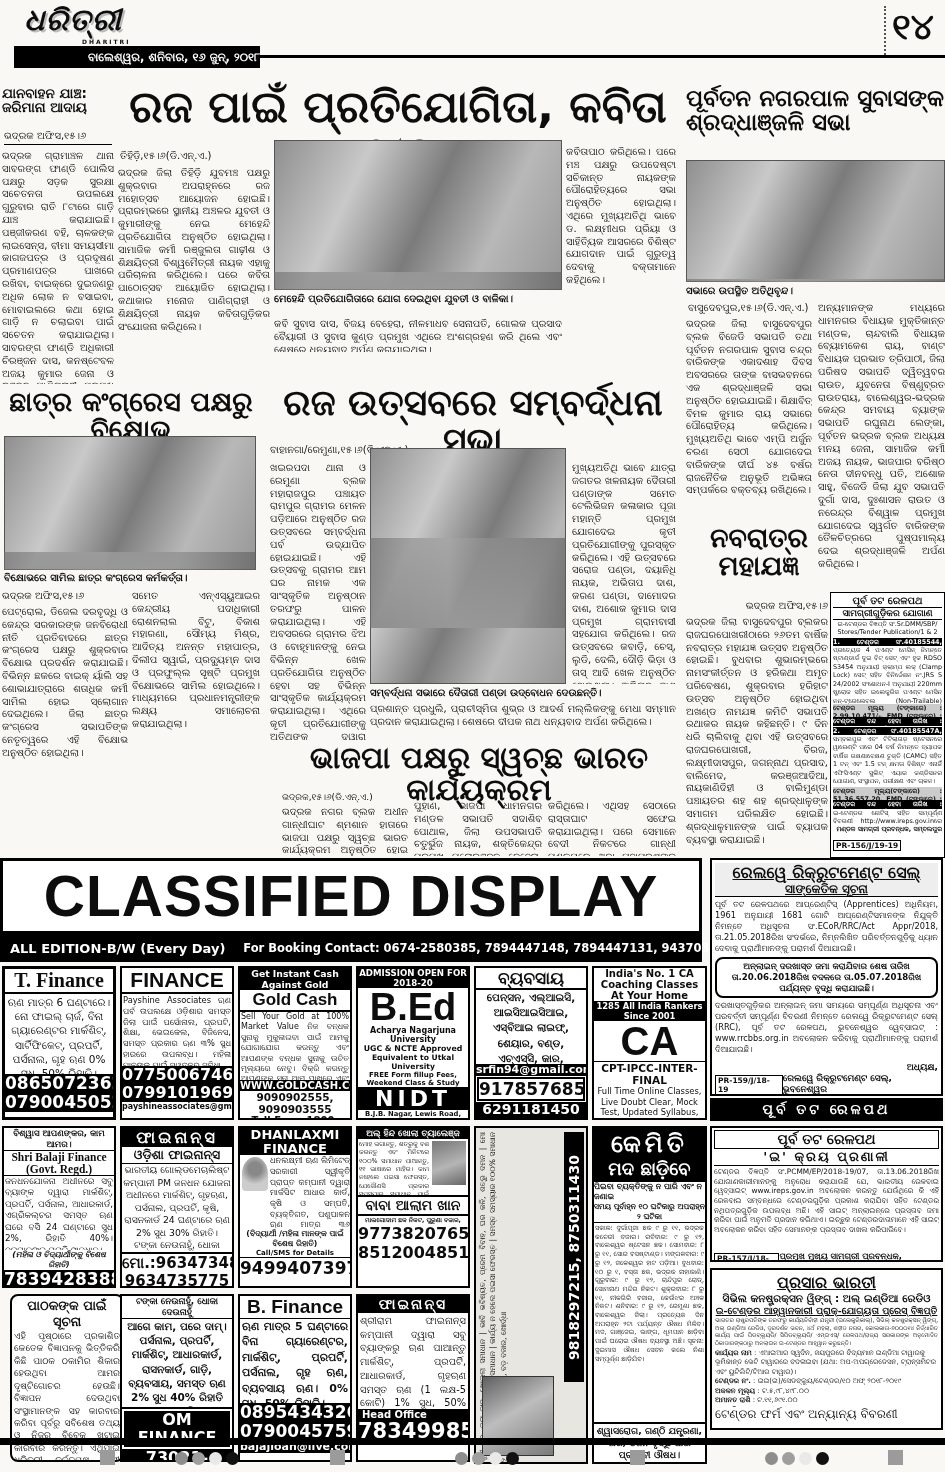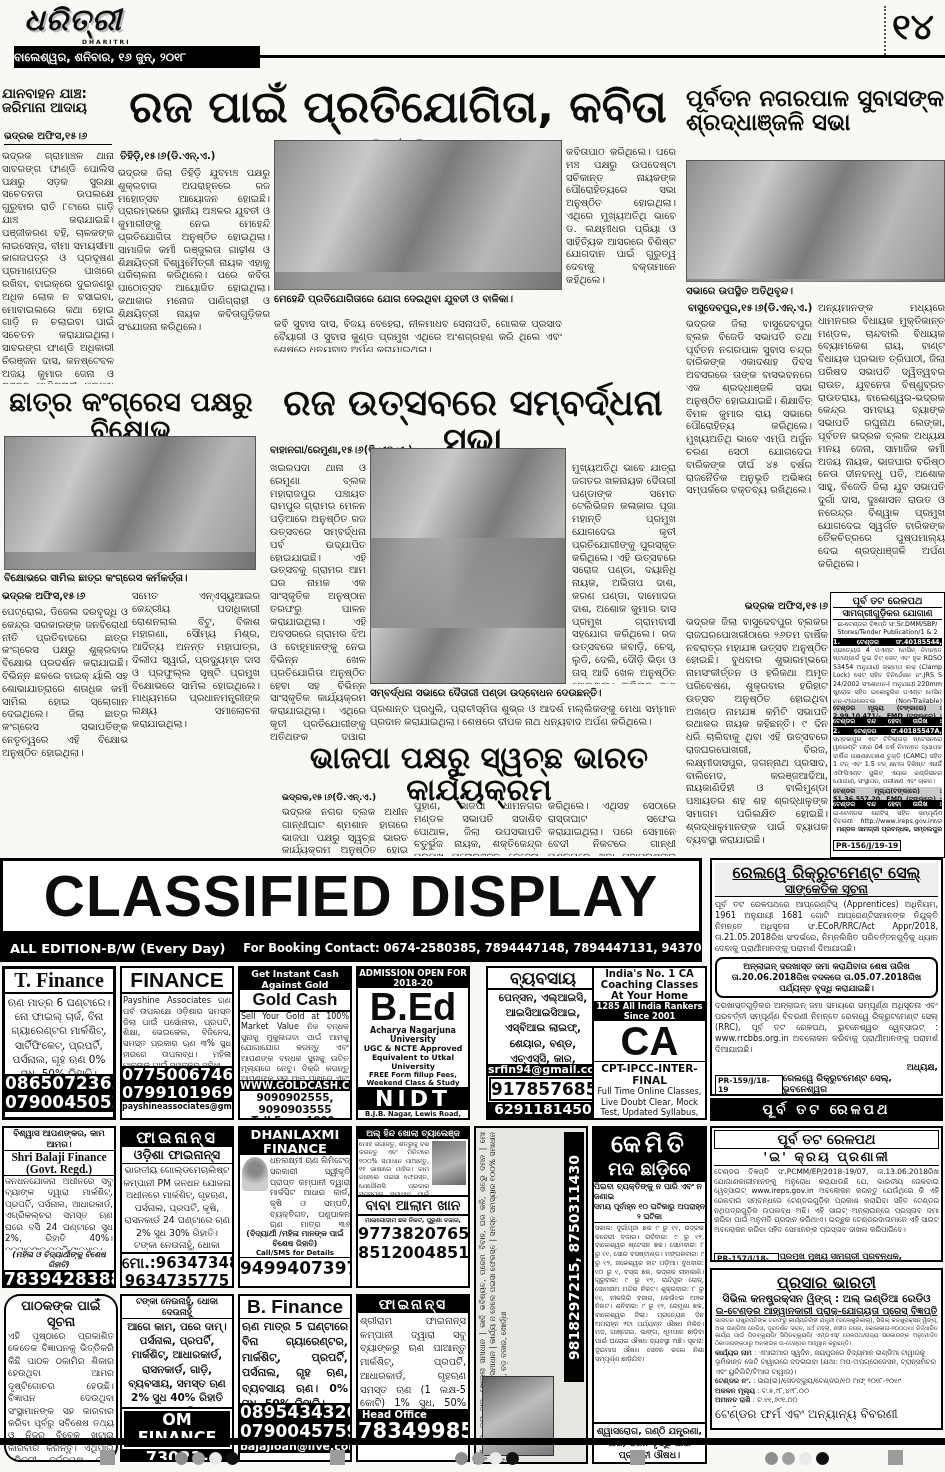--- a/index.html
+++ b/index.html
@@ -1,21 +1,21 @@
 <!DOCTYPE html>
 <html><head>
 <meta charset="utf-8">
 <style>
   *{margin:0;padding:0;box-sizing:border-box}
   html,body{background:#888}
   .page{position:relative;width:945px;height:1472px;margin:0 auto;background:#faf8f4;color:#0d0d0d;
         font-family:"DejaVu Sans",sans-serif;overflow:hidden}
   .abs{position:absolute}
   .hl{font-family:"DejaVu Sans",sans-serif;font-weight:900;line-height:1.05;text-align:center}
-  .dl{font-size:10px;font-weight:bold}
+  .dl{font-size:10px;font-weight:normal}
   .bt{font-size:10px;line-height:1.28;text-align:justify;overflow:hidden}
   .cap{font-size:10px;font-weight:bold;line-height:1.2;overflow:hidden}
   .photo{background:linear-gradient(115deg,#8e8e8e 0%,#c9c9c9 28%,#7b7b7b 52%,#b8b8b8 74%,#969696 100%);
          box-shadow:inset 0 0 0 1px #555;overflow:hidden}
   .photo .ph2{width:100%;height:38%;background:linear-gradient(90deg,#6f6f6f,#a7a7a7 40%,#828282 75%,#5f5f5f);opacity:.65;margin-top:46%}
   .inv{background:#000;color:#fff}
   .adbox{border:2px solid #000;background:#fff;overflow:hidden}
   .adphone{background:#000;color:#fff;font-weight:900;text-align:center;line-height:1.12}
   .rule{background:#000}
   .tbox{border:2px solid #000;background:#fff;overflow:hidden}
@@ -30,21 +30,21 @@
 
 <div class="page">
 
   <div class="abs" style="left:24px;top:2px;width:180px;height:46px">
     <div style="font-size:30px;font-weight:900;font-style:italic;letter-spacing:1px;text-shadow:2px 2px 0 #bbb">ଧରିତ୍ରୀ</div>
     <div style="font-size:6px;font-weight:bold;letter-spacing:2px;margin-left:58px">DHARITRI</div>
   </div>
   <div class="abs" style="left:884px;top:6px;width:56px;height:52px;border-left:2px dotted #555;text-align:center">
     <div style="font-size:36px;font-weight:900">୧୪</div>
   </div>
-  <div class="abs inv" style="left:14px;top:46px;width:246px;height:22px;display:flex;align-items:center;justify-content:flex-start">
+  <div class="abs inv" style="left:14px;top:46px;width:246px;height:22px;display:flex;align-items:center;justify-content:flex-end">
     <span style="font-size:11.5px;font-weight:bold">ବାଲେଶ୍ୱର, ଶନିବାର, ୧୬ ଜୁନ୍, ୨୦୧୮</span>
   </div>
   <div class="abs rule" style="left:260px;top:55px;width:685px;height:3px"></div>
 
   <div class="abs hl" style="left:2px;top:86px;width:112px;height:42px;font-size:13.5px;text-align:left">ଯାନବାହନ ଯାଞ୍ଚ: ଜରିମାନା ଆଦାୟ</div>
   <div class="abs dl" style="left:4px;top:130px;width:108px;height:15px;border-bottom:1px solid #000">ଭଦ୍ରକ ଅଫିସ,୧୫।୬</div>
   <div class="abs bt" style="left:2px;top:150px;width:112px;height:234px">ଭଦ୍ରକ ଗ୍ରାମାଞ୍ଚଳ ଥାନା ସାବରଙ୍ଗ ଫାଣ୍ଡି ପୋଲିସ ପକ୍ଷରୁ ସଡ଼କ ସୁରକ୍ଷା ସଚେତନତା ଉପଲକ୍ଷେ ଗୁରୁବାର ରାତି ୮ଟାରେ ଗାଡ଼ି ଯାଞ୍ଚ କରାଯାଇଛି। ପଞ୍ଜୀକରଣ ବହି, ଚାଳକଙ୍କ ଲାଇସେନ୍ସ, ବୀମା ସମୟସୀମା କାଗଜପତ୍ର ଓ ପ୍ରଦୂଷଣ ପ୍ରମାଣପତ୍ର ପାଖରେ ରଖିବା, ବାଇକ୍‌ରେ ଦୁଇଜଣରୁ ଅଧିକ ଲୋକ ନ ବସାଇବା, ମୋବାଇଲରେ କଥା ହୋଇ ଗାଡ଼ି ନ ଚଲାଇବା ପାଇଁ ସଚେତନ କରାଯାଇଥିଲା। ସାବରଙ୍ଗ ଫାଣ୍ଡି ଅଧିକାରୀ ଚିରଞ୍ଜନ ଦାସ, କନଷ୍ଟେବଳ ଅଜୟ କୁମାର ଜେନା ଓ ରଞ୍ଜନ ପାଣିଗ୍ରାହୀ ପ୍ରମୁଖ ଜନବହୁଳ ଛକମାନଙ୍କରେ ଗାଡ଼ି ଚେକ୍ କରିଥିଲେ। ହେଲ୍‌ମେଟ ପିନ୍ଧି ନ ଥିବା ୧୨ଜଣ ବାଇକ ଚାଳକଙ୍କଠାରୁ ୧୨ ଶହ ଟଙ୍କା ଜରିମାନା ଆଦାୟ କରାଯାଇଥିଲା।</div>
 
   <div class="abs hl" style="left:118px;top:84px;width:560px;height:58px;font-size:44px">ରଜ ପାଇଁ ପ୍ରତିଯୋଗିତା, କବିତା ପାଠ</div>
   <div class="abs dl" style="left:120px;top:150px;width:150px;height:14px">ତିହିଡ଼ି,୧୫।୬(ଡି.ଏନ୍.ଏ.)</div>
@@ -58,20 +58,24 @@
 
   <div class="abs hl" style="left:686px;top:86px;width:259px;height:72px;font-size:23px;text-align:left">ପୂର୍ବତନ ନଗରପାଳ ସୁବାସଙ୍କ ଶ୍ରଦ୍ଧାଞ୍ଜଳି ସଭା</div>
   <div class="abs photo" style="left:686px;top:160px;width:259px;height:122px">
       <div class="ph2"></div>
     </div>
   <div class="abs cap" style="left:686px;top:285px;width:259px;height:13px">ସଭାରେ ଉପସ୍ଥିତ ଅତିଥିବୃନ୍ଦ।</div>
   <div class="abs dl" style="left:688px;top:302px;width:140px;height:13px">ବାସୁଦେବପୁର,୧୫।୬(ଡି.ଏନ୍.ଏ.)</div>
   <div class="abs bt" style="left:686px;top:318px;width:126px;height:202px">ଭଦ୍ରକ ଜିଲା ବାସୁଦେବପୁର ବ୍ଲକ ବିଜେଡି ସଭାପତି ତଥା ପୂର୍ବତନ ନଗରପାଳ ସୁବାସ ଚନ୍ଦ୍ର ବାରିକଙ୍କ ଏକାଦଶାହ ଦିବସ ଅବସରରେ ତାଙ୍କ ବାସଭବନରେ ଏକ ଶ୍ରଦ୍ଧାଞ୍ଜଳି ସଭା ଅନୁଷ୍ଠିତ ହୋଇଯାଇଛି। ଶିକ୍ଷାବିତ୍ ବିମଳ କୁମାର ରାୟ ସଭାରେ ପୌରୋହିତ୍ୟ କରିଥିଲେ। ମୁଖ୍ୟଅତିଥି ଭାବେ ଏମ୍‌ପି ଅର୍ଜୁନ ଚରଣ ସେଠୀ ଯୋଗଦେଇ ବାରିକଙ୍କ ଦୀର୍ଘ ୪୫ ବର୍ଷର ରାଜନୈତିକ ଅନୁଭୂତି ଅଭିଜ୍ଞତା ସମ୍ପର୍କରେ ବକ୍ତବ୍ୟ ରଖିଥିଲେ।</div>
   <div class="abs bt" style="left:818px;top:302px;width:127px;height:288px">ଅନ୍ୟମାନଙ୍କ ମଧ୍ୟରେ ଧାମନଗର ବିଧାୟକ ମୁକ୍ତିକାନ୍ତ ମଣ୍ଡଳ, ଚାନ୍ଦବାଲି ବିଧାୟକ ବ୍ୟୋମକେଶ ରାୟ, ବାଣ୍ଟ ବିଧାୟକ ପ୍ରଭାତ ତ୍ରିପାଠୀ, ଜିଲା ପରିଷଦ ସଭାପତି ଦ୍ୱିତ୍ୱବର ରାଉତ, ଯୁବନେତା ବିଷ୍ଣୁବ୍ରତ ରାଉତରାୟ, ବାଲେଶ୍ୱର-ଭଦ୍ରକ କେନ୍ଦ୍ର ସମବାୟ ବ୍ୟାଙ୍କ ସଭାପତି ରଘୁନାଥ ଲେଙ୍କା, ପୂର୍ବତନ ଭଦ୍ରକ ବ୍ଲକ ଅଧ୍ୟକ୍ଷ ମନୟ ଜେନା, ସାମାଜିକ କର୍ମୀ ଅଜୟ ନାୟକ, ଭାଜପାର ବରିଷ୍ଠ ନେତା ଦୀନବନ୍ଧୁ ପତି, ଅଶୋକ ସାହୁ, ବିଜେଡି ଜିଲା ଯୁବ ସଭାପତି ଦୁର୍ଗା ଦାସ, ଦୁଃଶାସନ ରାଉତ ଓ ନରେନ୍ଦ୍ର ବିଶ୍ୱାଳ ପ୍ରମୁଖ ଯୋଗଦେଇ ସ୍ୱର୍ଗତ ବାରିକଙ୍କ ତୈଳଚିତ୍ରରେ ପୁଷ୍ପମାଲ୍ୟ ଦେଇ ଶ୍ରଦ୍ଧାଞ୍ଜଳି ଅର୍ପଣ କରିଥିଲେ।</div>
 
+  <div class="abs hl" style="left:690px;top:524px;width:138px;height:74px;font-size:27px">
+    <div>ନବରାତ୍ର</div>
+    <div>ମହାଯଜ୍ଞ</div>
+  </div>
   <div class="abs dl" style="left:690px;top:600px;width:138px;height:13px;text-align:right">ଭଦ୍ରକ ଅଫିସ,୧୫।୬</div>
   <div class="abs bt" style="left:686px;top:616px;width:142px;height:240px">ଭଦ୍ରକ ଜିଲା ବାସୁଦେବପୁର ବ୍ଲକର ରାଜଘରପୋଖରୀଠାରେ ୨୬ତମ ବାର୍ଷିକ ନବରାତ୍ର ମହାଯଜ୍ଞ ଉତ୍ସବ ଅନୁଷ୍ଠିତ ହୋଇଛି। ବୁଧବାର ଶୁଭାରମ୍ଭରେ ନାମସଂକୀର୍ତ୍ତନ ଓ ହରିକଥା ଅମୃତ ପରିବେଷଣ, ଶୁକ୍ରବାର ହରିହାଟ ଉତ୍ସବ ଅନୁଷ୍ଠିତ ହୋଇଥିବା ଅଖଣ୍ଡ ନାମଯଜ୍ଞ କମିଟି ସଭାପତି ରଥାକର ନାୟକ କହିଛନ୍ତି। ୯ ଦିନ ଧରି ଚାଲିବାକୁ ଥିବା ଏହି ଉତ୍ସବରେ ରାଜଘରପୋଖରୀ, ବିରଜ, ଲକ୍ଷ୍ମୀଦାସପୁର, ଜଗନ୍ନାଥ ପ୍ରସାଦ, ବାଲିମେଦ, କରଞ୍ଜଆଦିଆ, ନାୟକାଣିଦିହୀ ଓ ବାଲିମୁଣ୍ଡା ପଞ୍ଚାୟତର ଶହ ଶହ ଶ୍ରଦ୍ଧାଳୁଙ୍କ ସମାଗମ ପରିଲକ୍ଷିତ ହୋଇଛି। ଶ୍ରଦ୍ଧାଳୁମାନଙ୍କ ପାଇଁ ବ୍ୟାପକ ବ୍ୟବସ୍ଥା କରାଯାଇଛି।</div>
 
   <div class="abs tbox" style="left:830px;top:592px;width:115px;height:266px;border-width:1px;padding:2px">
     <div style="font-size:10px;font-weight:900;text-align:center;border-bottom:1px solid #000">ପୂର୍ବ ତଟ ରେଳପଥ</div>
     <div style="font-size:9px;font-weight:900;text-align:center;border-bottom:1px solid #000">ସାମଗ୍ରୀଗୁଡ଼ିକର ଯୋଗାଣ</div>
     <div class="tiny" style="text-align:center;height:18px">ଇ-ଟେଣ୍ଡର ବିଜ୍ଞପ୍ତି ସଂ.Sr.DMM/SBP/ Stores/Tender Publication/1 &amp; 2 ତା.11.06.2018ରିଖ</div>
     <div class="tiny inv" style="font-weight:bold;height:8px">1. ଟେଣ୍ଡର ସଂ.40185544, ସାମଗ୍ରୀଗୁଡ଼ିକର ବିବରଣୀ :</div>
     <div class="tiny" style="height:58px">ପ୍ରତ୍ୟେକ 4 ପଏଣ୍ଟ ମେସିନ୍ ନିମନ୍ତେ ଷ୍ଟାଣ୍ଡାର୍ଡ ଦୁଇ ବିଟ୍ ସେଟ୍ ଏବଂ ହୁକ RDSO S3454 ଅନୁଯାୟୀ କ୍ଲାମ୍ପ ଲକ୍ (Clamp Lock) ସେଟ୍ ସହିତ ବିନିର୍ଦ୍ଦେଶନ ନଂ.JRS S 24/2002 ସଂଶୋଧନ-I ଅନୁଯାୟୀ 220mm ଷ୍ଟ୍ରୋକ ସହିତ ଇଲେକ୍ଟ୍ରିକ ପଏଣ୍ଟ ମେସିନ୍ ନନ୍-ଟ୍ରେଲେବଲ (Non-Trailable) ଟାଇପ୍, RDSO ଡ୍ରଇଂ ଅନୁଯାୟୀ।</div>
     <div class="tiny" style="background:#ccc;font-weight:bold;height:13px">ଟେଣ୍ଡର ମୂଲ୍ୟ (ଟଙ୍କାରେ) : 2,99,10,471/-, EMD (ଟଙ୍କାରେ) : ଶୂନ।</div>
@@ -192,21 +196,21 @@
     <div style="font-size:38px;font-weight:900;line-height:1;font-family:'Liberation Sans',sans-serif">B.Ed</div>
     <div style="font-size:8px;font-weight:900">Acharya Nagarjuna University</div>
     <div style="font-size:7.8px;font-weight:900">UGC &amp; NCTE Approved</div>
     <div style="font-size:7.6px;font-weight:900">Equivalent to Utkal University</div>
     <div style="font-size:7px;font-weight:bold;height:16px;overflow:hidden">FREE Form fillup Fees, Weekend Class &amp; Study Material</div>
     <div class="inv" style="font-size:22px;font-weight:900;letter-spacing:4px;line-height:1.05">NIDT</div>
     <div style="font-size:6.8px;font-weight:bold">B.J.B. Nagar, Lewis Road, Bhubaneswar</div>
 
   </div>
 
-  <div class="abs adbox" style="left:486px;top:966px;width:114px;height:154px;text-align:center">
+  <div class="abs adbox" style="left:474px;top:966px;width:114px;height:154px;text-align:center">
     <div style="font-size:17px;font-weight:900;border-bottom:2px solid #000">ବ୍ୟବସାୟ</div>
     <div style="font-size:10.5px;font-weight:bold;line-height:1.45;height:74px;overflow:hidden">ପେନ୍‌ସନ, ଏଲ୍‌ଆଇସି, ଆଇସିଆଇସିଆଇ, ଏସ୍‌ବିଆଇ ଲାଇଫ୍, ଶେୟାର, ବଣ୍ଡ, ଏଚ୍‌ଏସ୍‌ସି, କାର, କାଗଜପତ୍ର ଫାଇନାନ୍ସିଂ (ଭାୟା)</div>
     <div class="adphone" style="font-size:11px">srfin94@gmail.com</div>
     <div style="font-size:17px;font-weight:900;border:2px solid #000;margin:1px">9178576857</div>
     <div class="adphone" style="font-size:14px">6291181450</div>
   </div>
 
   <div class="abs adbox" style="left:592px;top:966px;width:115px;height:154px;text-align:center">
     <div style="font-size:10px;font-weight:900;line-height:1.1">India's No. 1  CA Coaching Classes At Your Home</div>
     <div class="inv" style="font-size:8.4px;font-weight:bold">1285 All India Rankers Since 2001</div>
@@ -266,21 +270,21 @@
     <div class="inv" style="text-align:center;padding:2px 0">
       <div style="font-size:24px;font-weight:900;letter-spacing:4px">କେମିତି</div>
       <div style="font-size:18px;font-weight:900">ମଦ ଛାଡ଼ିବେ</div>
     </div>
     <div style="font-size:8px;font-weight:900;">ପିଇବା ବ୍ୟକ୍ତିଙ୍କୁ ନ ପାରି ଏବଂ ନ ଜଣାଇ</div>
     <div style="font-size:7.6px;font-weight:900;text-align:center;border-bottom:1px solid #000">ସମୟ ପୂର୍ବାହ୍ନ ୧୦ ଘଟିକାରୁ ଅପରାହ୍ନ ୨ ଘଟିକା</div>
     <div style="font-size:6.6px;line-height:1.32;text-align:justify;flex:1;overflow:hidden;padding:1px">ସକାଳ: ଦୁର୍ଗାପୂଜା ଛକ ୯ ରୁ ୧୧, ଭଦ୍ରକ କଚେରୀ ବଜାର। ରବିବାର: ୯ ରୁ ୧୨, ବାଲେଶ୍ୱର ଷ୍ଟେସନ ଛକ। ସୋମବାର: ୮ ରୁ ୧୧, ସୋର ବସଷ୍ଟାଣ୍ଡ। ମଙ୍ଗଳବାର: ୯ ରୁ ୧୨, ଜଳେଶ୍ୱର ହାଟ ପଡ଼ିଆ। ବୁଧବାର: ୧୦ ରୁ ୧, ବସ୍ତା ଛକ, ଭଦ୍ରକ ନାହାକାଣି। ଗୁରୁବାର: ୯ ରୁ ୧୨, ଚାନ୍ଦିପୁର ରୋଡ୍, ସୋମନାଥ ମନ୍ଦିର ନିକଟ। ଶୁକ୍ରବାର: ୮ ରୁ ୧୧, ନୀଳଗିରି ବଜାର, କେଉଁଝର ଅଞ୍ଚଳ ନିକଟ। ଶନିବାର: ୯ ରୁ ୧୨, ରେମୁଣା ଛକ, ବାଲେଶ୍ୱର ଜିଲା। ପ୍ରତ୍ୟେକ ଦିନ ଅପରାହ୍ନ ୨ଟା ପର୍ଯ୍ୟନ୍ତ ଔଷଧ ମିଳିବ। ମଦ, ଗାଞ୍ଜେଇ, ଭାଙ୍ଗ, ଧୂମପାନ ଛାଡ଼ିବା ପାଇଁ ଘରୋଇ ଔଷଧ ବ୍ୟବସ୍ଥା ଅଛି। ସୂଚନା: ଦୁଇମାସ ଔଷଧ ସେବନ କଲେ ନିଶା ସମ୍ପୂର୍ଣ୍ଣ ଛାଡ଼ିଯିବ।</div>
     <div style="font-size:9.3px;font-weight:900;text-align:center;border-top:2px solid #000;padding:1px">ଶ୍ୱାସରୋଗ, ଗଣ୍ଠି ଯନ୍ତ୍ରଣା, ଅର୍ଶ, ଓଜନ ବୃଦ୍ଧି ପାଇଁ ପ୍ରଭାବୀ ଔଷଧ।</div>
   </div>
 
-  <div class="abs" style="left:4px;top:1294px;width:114px;height:168px;border:2px solid #000;border-radius:16px;background:#fff;padding:2px;overflow:hidden">
+  <div class="abs" style="left:10px;top:1294px;width:114px;height:168px;border:2px solid #000;border-radius:8px;background:#fff;padding:2px;overflow:hidden">
     <div style="font-size:13px;font-weight:900;text-align:center">ପାଠକଙ୍କ ପାଇଁ ସୂଚନା</div>
     <div style="font-size:9.2px;line-height:1.35;text-align:justify;height:140px;overflow:hidden">ଏହି ପୃଷ୍ଠାରେ ପ୍ରକାଶିତ କେତେକ ବିଜ୍ଞାପନକୁ ଭିତ୍ତିକରି କିଛି ପାଠକ ଠକାମିର ଶିକାର ହେଉଥିବା ଆମର ଦୃଷ୍ଟିଗୋଚର ହେଉଛି। ବିଜ୍ଞାପନ ଦେଉଥିବା ସଂସ୍ଥାମାନଙ୍କ ସହ କାରବାର କରିବା ପୂର୍ବରୁ ସବିଶେଷ ତଥ୍ୟ ଓ ନିଜର ବିବେକ ଖଟାଇ କାରବାର କରନ୍ତୁ। ଏଥିପାଇଁ ଧରିତ୍ରୀ କର୍ତ୍ତୃପକ୍ଷ ଦାୟୀ ରହିବେ ନାହିଁ।</div>
   </div>
 
   <div class="abs adbox" style="left:120px;top:1294px;width:114px;height:168px;text-align:center">
     <div style="font-size:8.8px;font-weight:bold;border-bottom:1px solid #000">ଟଙ୍କା ନେଉନାହୁଁ, ଧୋକା ଦେଉନାହୁଁ</div>
     <div style="font-size:10.5px;font-weight:bold;line-height:1.35;height:90px;overflow:hidden;padding:0 1px">ଆଗେ କାମ, ପରେ ଦାମ୍। ପର୍ସନାଲ, ପ୍ରପର୍ଟି, ମାର୍କଶିଟ୍, ଆଧାରକାର୍ଡ, ରାସନକାର୍ଡ, ଗାଡ଼ି, ବ୍ୟବସାୟ, ସମସ୍ତ ଋଣ 2% ସୁଧ 40% ରିହାତି ଘରେ ବସି।</div>
     <div class="adphone" style="font-size:16px;border:2px solid #fff;outline:2px solid #000">OM FINANCE</div>
     <div class="adphone" style="font-size:16px">73021-86921</div>
 

